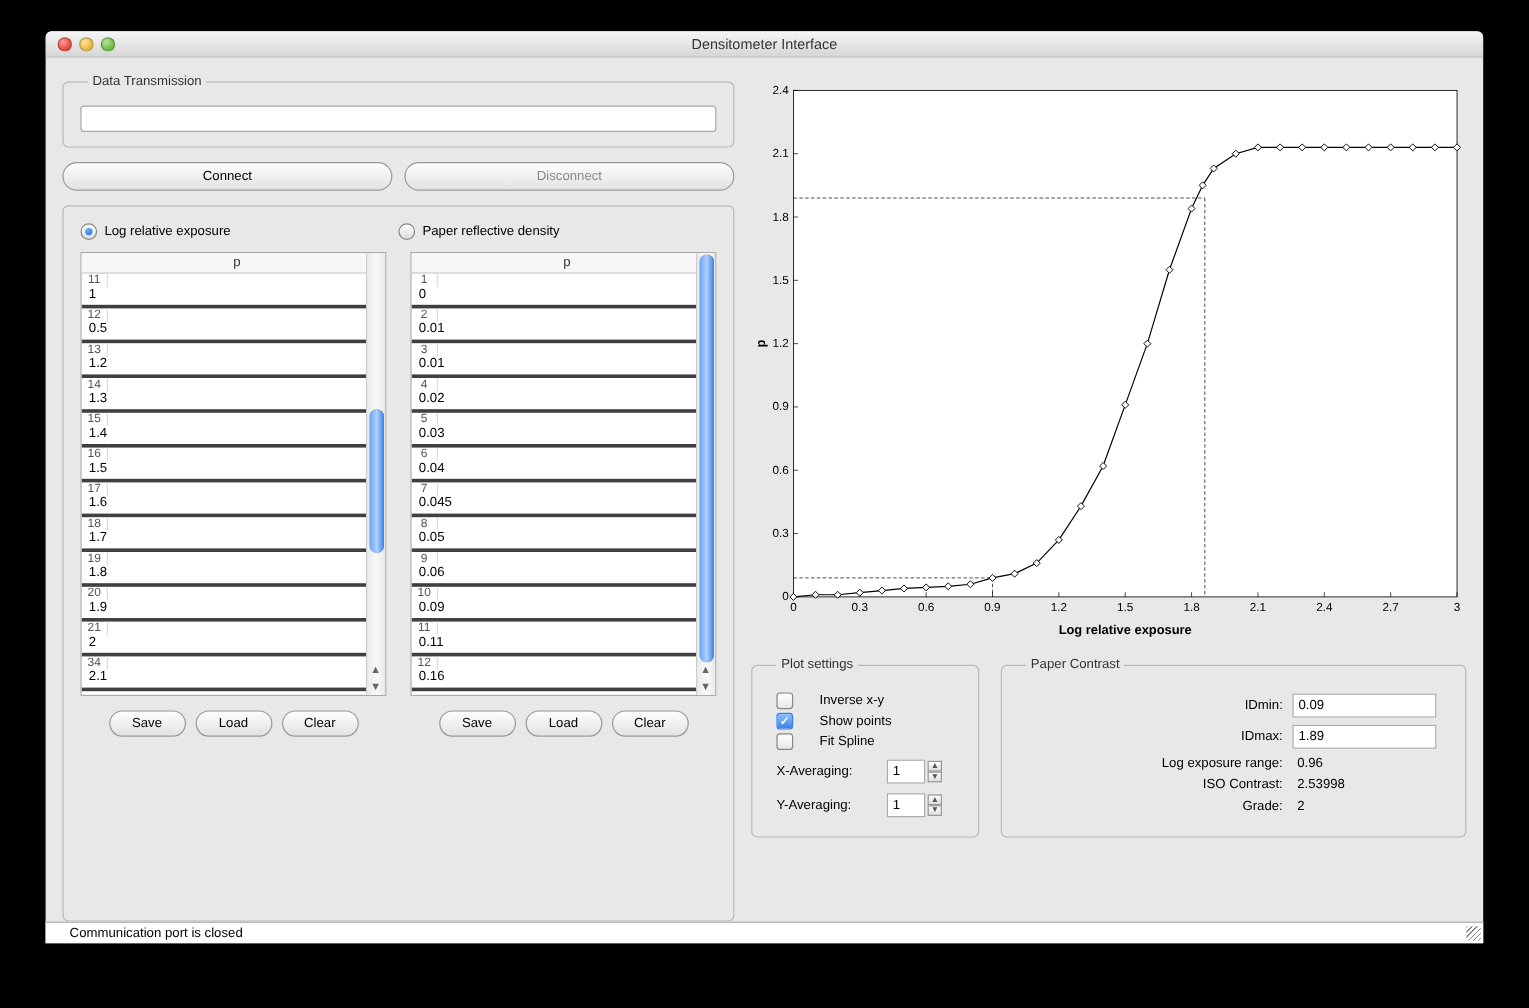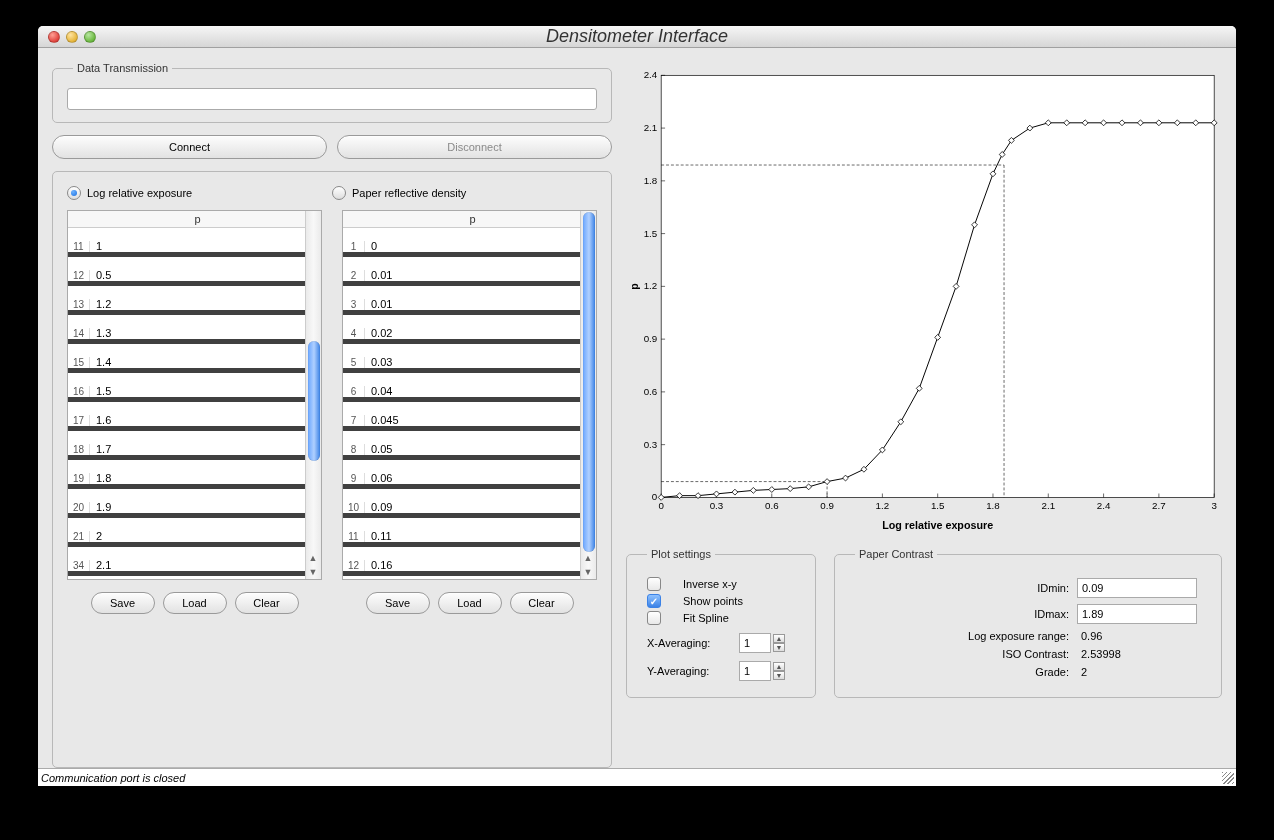--- a/index.html
+++ b/index.html
@@ -31,21 +31,21 @@
   border-bottom: 1px solid #a0a0a0;
   display: flex;
   align-items: center;
   position: relative;
 }
 .traffic { display: flex; gap: 6px; margin-left: 10px; position: absolute; left: 0; }
 .traffic div { width: 12px; height: 12px; border-radius: 50%; border: 0.5px solid rgba(0,0,0,0.2); }
 .tl-close { background: radial-gradient(circle at 35% 30%, #ff9f94, #e0443e 70%); }
 .tl-min { background: radial-gradient(circle at 35% 30%, #ffe4a0, #e6b53a 70%); }
 .tl-zoom { background: radial-gradient(circle at 35% 30%, #b7e6a0, #6bb83f 70%); }
-.title { flex: 1; text-align: center; font-size: 18px; color: #333; font-style: italic; }
+.title { flex: 1; text-align: center; font-size: 12px; color: #333; }
 .content { flex: 1; display: flex; padding: 14px 14px 0 14px; gap: 14px; position: relative; }
 .left-col { width: 560px; display: flex; flex-direction: column; gap: 12px; }
 .right-col { flex: 1; display: flex; flex-direction: column; }
 
 fieldset.group {
   border: 1px solid #b8b8b8;
   border-radius: 5px;
   padding: 14px 14px 12px 14px;
   background: #e8e8e8;
   position: relative;
@@ -109,21 +109,21 @@
   display: flex;
   overflow: hidden;
 }
 .table-body { flex: 1; overflow: hidden; }
 .tbl-header {
   display: flex; background: #f7f7f7; border-bottom: 1px solid #ccc;
   height: 17px; align-items: center;
 }
 .th-idx { width: 22px; border-right: 1px solid #ccc; }
 .th-val { flex: 1; text-align: center; color: #333; font-size: 11px; }
-.tbl-row { display: flex; height: 29px; border-bottom: 5px solid #404040; align-items: flex-end; }
+.tbl-row { display: flex; height: 29px; border-bottom: 3px solid #404040; align-items: flex-start; flex-direction: column; }
 .td-idx { width: 22px; text-align: center; color: #555; border-right: 1px solid #ddd; font-size: 10px; }
 .td-val { flex: 1; padding-left: 6px; font-size: 11px; }
 
 .scrollbar {
   width: 16px;
   background: linear-gradient(to right,#eaeaea,#f8f8f8,#eaeaea);
   border-left: 1px solid #ccc;
   position: relative;
 }
 .sb-arrow {
@@ -180,24 +180,23 @@
 .contrast-grid { display: grid; grid-template-columns: 1fr 130px; gap: 6px 8px; align-items: center; margin-top: 4px; }
 .contrast-grid .lbl { text-align: right; font-size: 11px; }
 .contrast-grid input { height: 20px; border: 1px solid #aaa; background: #fff; padding-left: 4px; font-size: 11px; width: 120px; }
 .contrast-grid .val { font-size: 11px; padding-left: 4px; }
 
 .status-bar {
   height: 18px;
   background: #fff;
   border-top: 1px solid #aaa;
   font-size: 11px;
-  padding-left: 3px;
+  padding-left: 20px;
   display: flex;
   align-items: center;
-  font-style: italic;
 }
 .resize-grip {
   position: absolute; right: 2px; bottom: 2px; width: 12px; height: 12px;
   background: repeating-linear-gradient(135deg,#888 0,#888 1px,transparent 1px,transparent 3px);
 }
 </style>
 </head>
 <body>
 
 <div class="window">

